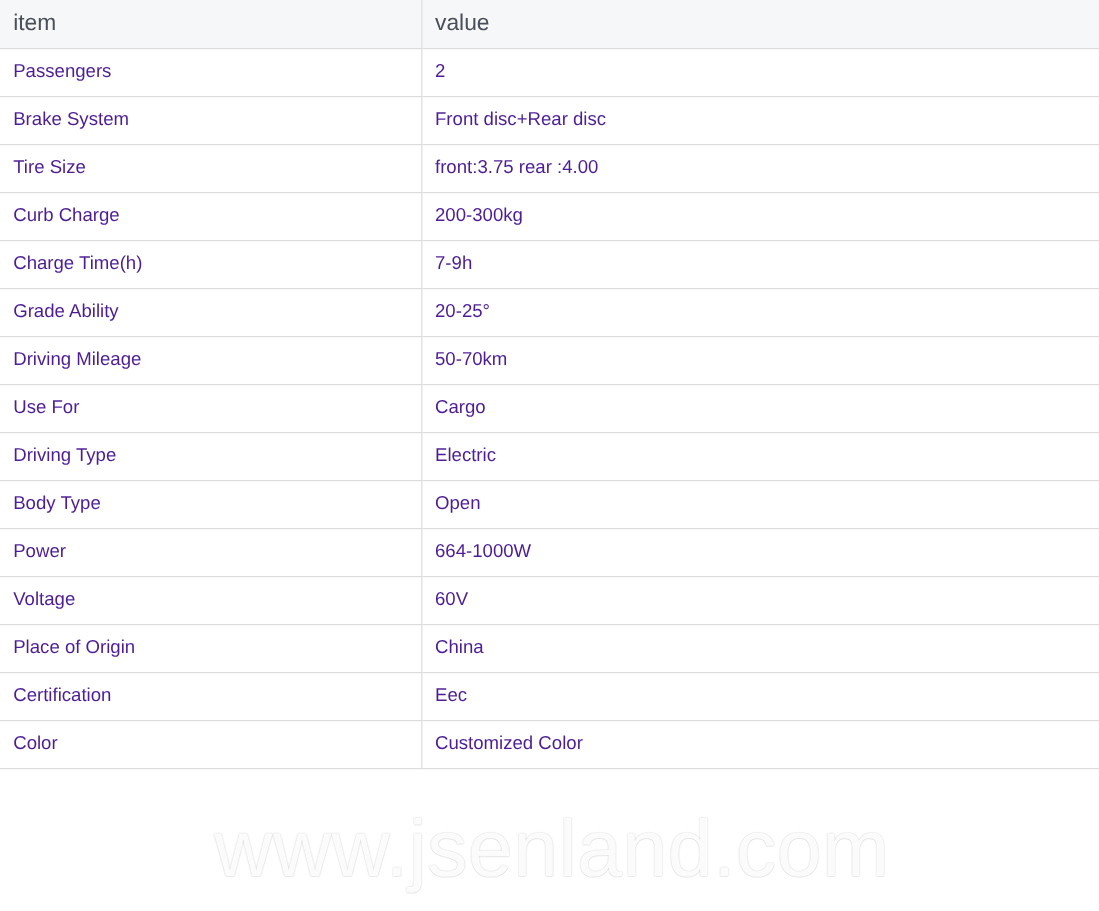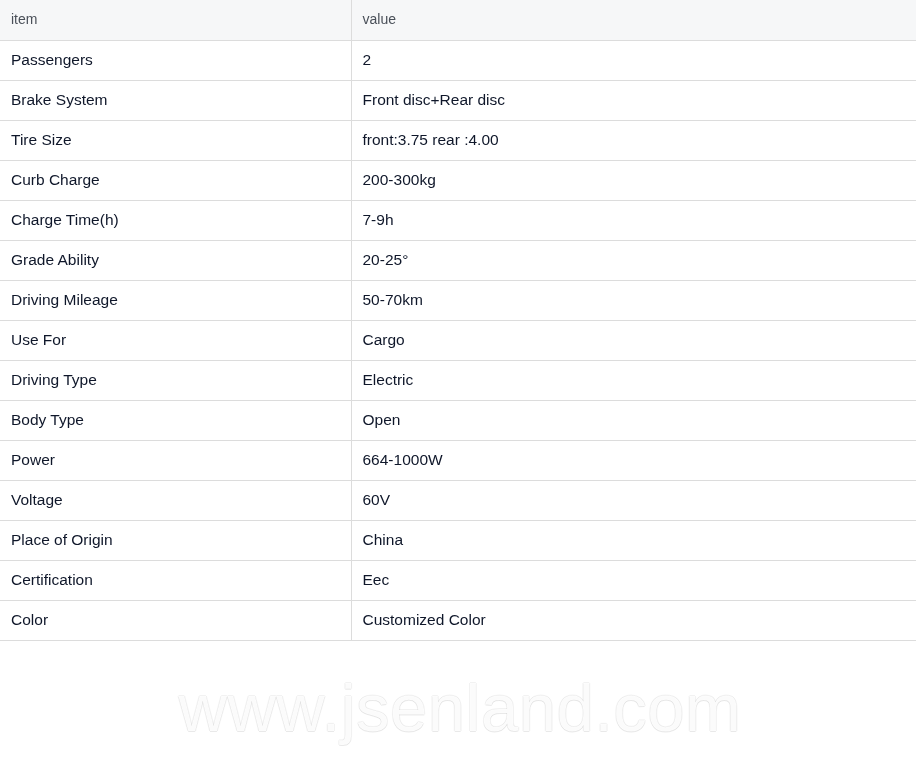--- a/index.html
+++ b/index.html
@@ -49,26 +49,26 @@
   }
 
   table.spec-table th.cell-item,
   table.spec-table td.cell-item {
     border-right: 1px solid #dcdcdc;
   }
 
   table.spec-table thead th {
     background: #f6f7f8;
     color: #4a5059;
-    font-size: 14px;
+    font-size: 19px;
   }
 
   table.spec-table tbody td {
     background: #ffffff;
-    color: #0f172a;
+    color: #4c1d95;
   }
 
   
   .watermark {
     position: absolute;
     left: 4px;
     right: 0;
     top: 674px;
     text-align: center;
     font-family: "Liberation Sans", sans-serif;

